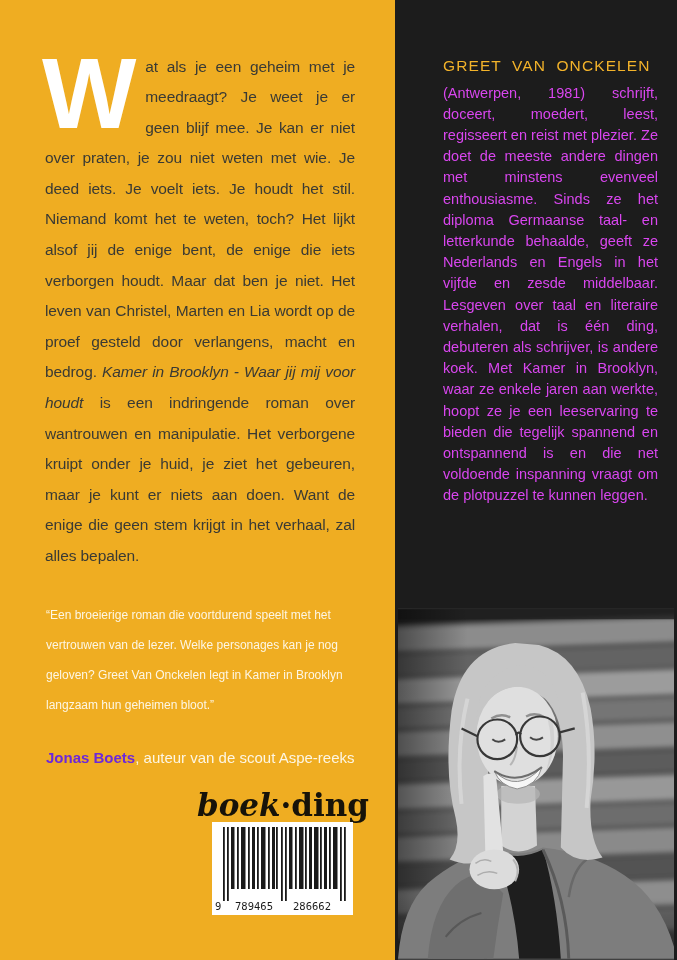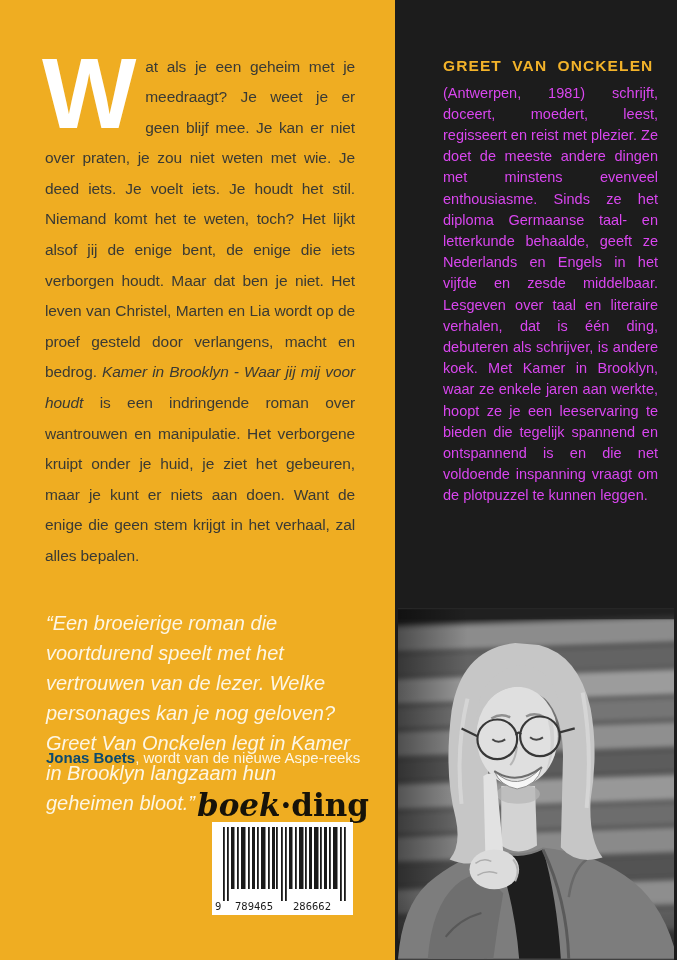--- a/index.html
+++ b/index.html
@@ -15,28 +15,28 @@
     color:#3A3A34;text-align:justify;
   }
   .dropcap{
     float:left;color:#FFFFFF;font-weight:bold;
     font-size:100px;line-height:78px;height:78px;
     margin:2px 9px 10px -3px;
   }
   .book-title-italic{font-style:italic;}
   .quote{
     position:absolute;left:46px;top:588px;width:312px;
-    font-size:20px;line-height:30px;font-style:italic;
+    font-size:12px;line-height:30px;
     color:#FDF6E4;text-align:left;
   }
   .attrib{
     position:absolute;left:46px;top:734px;width:330px;
     font-size:15px;color:#FDF6E4;
   }
-  .attrib-name{color:#0c4a6e;font-weight:bold;margin-top:6px;}
+  .attrib-name{color:#6d28d9;font-weight:bold;margin-top:6px;}
   
   .logo{
     position:absolute;left:170px;top:788px;width:226px;
     text-align:center;
     font-family:"DejaVu Serif", serif;font-weight:bold;
     font-size:31px;color:#171309;line-height:34px;
   }
   .logo-boek{font-style:italic;}
   .logo-oe{border-bottom:3px solid #c2410c;}
   .logo-dot,.logo-scout{font-style:normal;}
@@ -49,21 +49,21 @@
   .barcode-digit{
     font-family:"DejaVu Sans Mono", monospace;font-size:10.5px;fill:#1A1A1A;
   }
   
   .author-panel{
     position:absolute;left:395px;top:0;width:282px;height:960px;
     background:#1C1C1C;
   }
   .author-name{
     position:absolute;left:48px;top:44px;width:218px;
-    color:#F3B32A;font-weight:bold;font-size:15.5px;
+    color:#F3B32A;font-weight:normal;font-size:15.5px;
     letter-spacing:1.1px;word-spacing:5px;white-space:nowrap;
   }
   .author-bio{
     position:absolute;left:48px;top:68px;width:215px;
     color:#d946ef;font-size:14.5px;line-height:21.2px;
     text-align:justify;
   }
   .photo{
     position:absolute;left:3px;top:608px;width:276px;height:352px;
   }
@@ -71,21 +71,21 @@
 </style>
 </head>
 <body>
 
 <div class="page">
 
   <p class="blurb"><span class="dropcap">W</span><span>at als je een geheim met je meedraagt? Je weet je er geen blijf mee. Je kan er niet over praten, je zou niet weten met wie. Je deed iets. Je voelt iets. Je houdt het stil. Niemand komt het te weten, toch? Het lijkt alsof jij de enige bent, de enige die iets verborgen houdt. Maar dat ben je niet. Het leven van Christel, Marten en Lia wordt op de proef gesteld door verlangens, macht en bedrog. </span><span class="book-title-italic">Kamer in Brooklyn - Waar jij mij voor houdt</span><span> is een indringende roman over wantrouwen en manipulatie. Het verborgene kruipt onder je huid, je ziet het gebeuren, maar je kunt er niets aan doen. Want de enige die geen stem krijgt in het verhaal, zal alles bepalen.</span></p>
 
   <p class="quote">“Een broeierige roman die voortdurend speelt met het vertrouwen van de lezer. Welke personages kan je nog geloven? Greet Van Onckelen legt in Kamer in Brooklyn langzaam hun geheimen bloot.”</p>
 
-  <p class="attrib"><span class="attrib-name">Jonas Boets</span><span>, wordt van de nieuwe Aspe-reeks</span></p>
+  <p class="attrib"><span class="attrib-name">Jonas Boets</span><span>, auteur van de scout Aspe-reeks</span></p>
 
   <div class="logo"><span class="logo-boek"><span>b</span><span class="logo-oe">oe</span><span>k</span></span><span class="logo-dot">·</span><span class="logo-scout">ding</span></div>
 
   <div class="barcode-box">
     <svg viewBox="0 0 141 93">
       <g fill="#1A1A1A">
 
         <rect x="11" y="5" width="1.8" height="74"></rect>
           <rect x="15" y="5" width="1.8" height="74"></rect>
 

